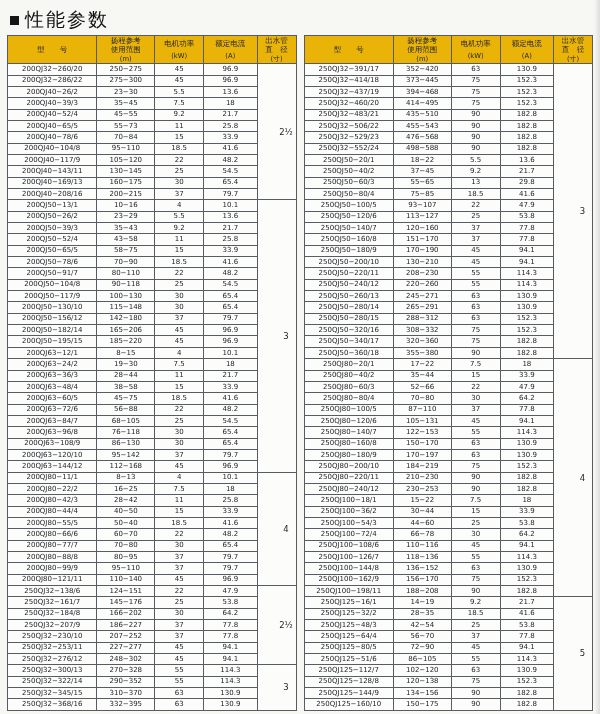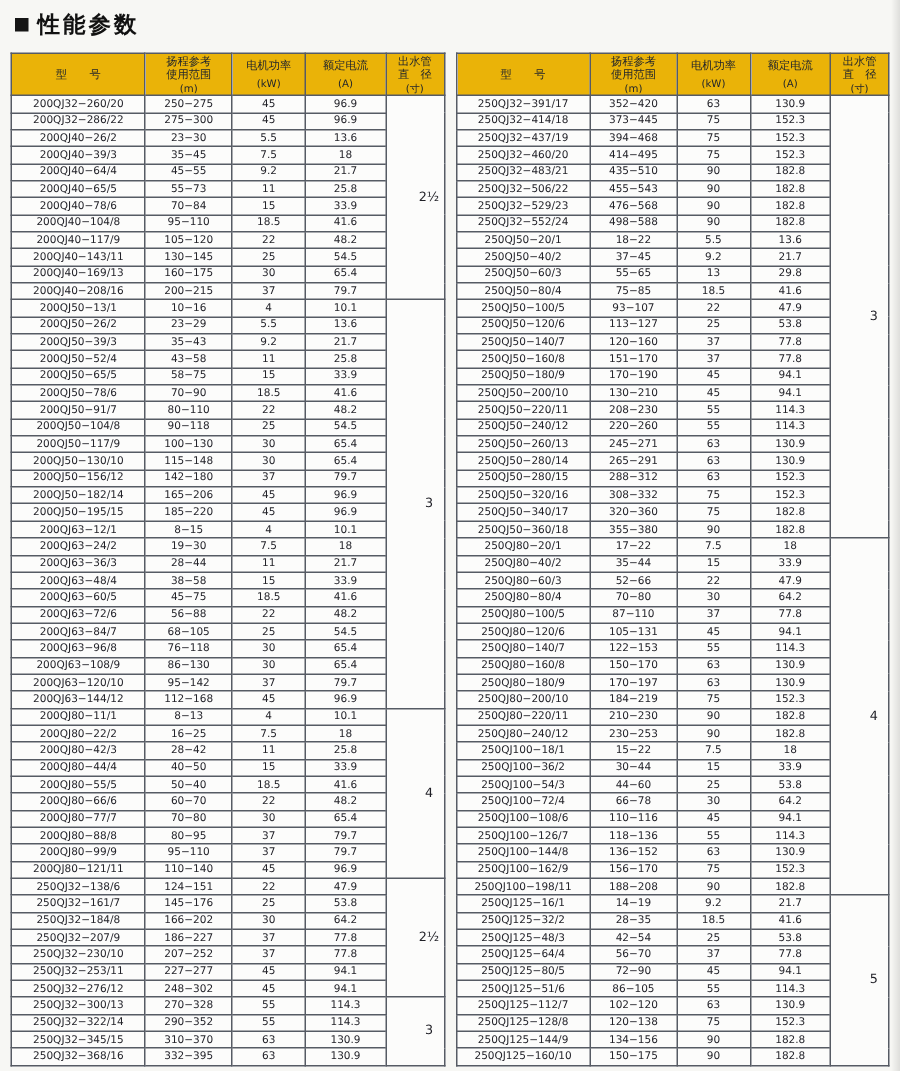--- a/index.html
+++ b/index.html
@@ -17,21 +17,21 @@
   }
   .section-title{
     position:absolute;top:7px;left:10px;
     display:flex;align-items:center;gap:6px;
     color:#111;
   }
   .section-title .sq{
     width:9px;height:9px;background:#151515;display:inline-block;
   }
   .section-title .txt{
-    font-size:15px;font-weight:bold;letter-spacing:2px;
+    font-size:19px;font-weight:normal;letter-spacing:2px;
   }
   .tables-wrap{
     position:absolute;top:35px;left:7px;width:586px;
     display:flex;gap:7px;
   }
   table{
     border-collapse:collapse;table-layout:fixed;
     width:290px;height:676px;
     background:#fcfcfb;
     border:1.4px solid #3f444d;
@@ -124,21 +124,21 @@
           <td>5.5</td>
           <td>13.6</td>
         </tr>
         <tr>
           <td>200QJ40−39/3</td>
           <td>35−45</td>
           <td>7.5</td>
           <td>18</td>
         </tr>
         <tr>
-          <td>200QJ40−64/4</td>
+          <td>200QJ40−52/4</td>
           <td>45−55</td>
           <td>9.2</td>
           <td>21.7</td>
         </tr>
         <tr>
           <td>200QJ40−65/5</td>
           <td>55−73</td>
           <td>11</td>
           <td>25.8</td>
         </tr>

